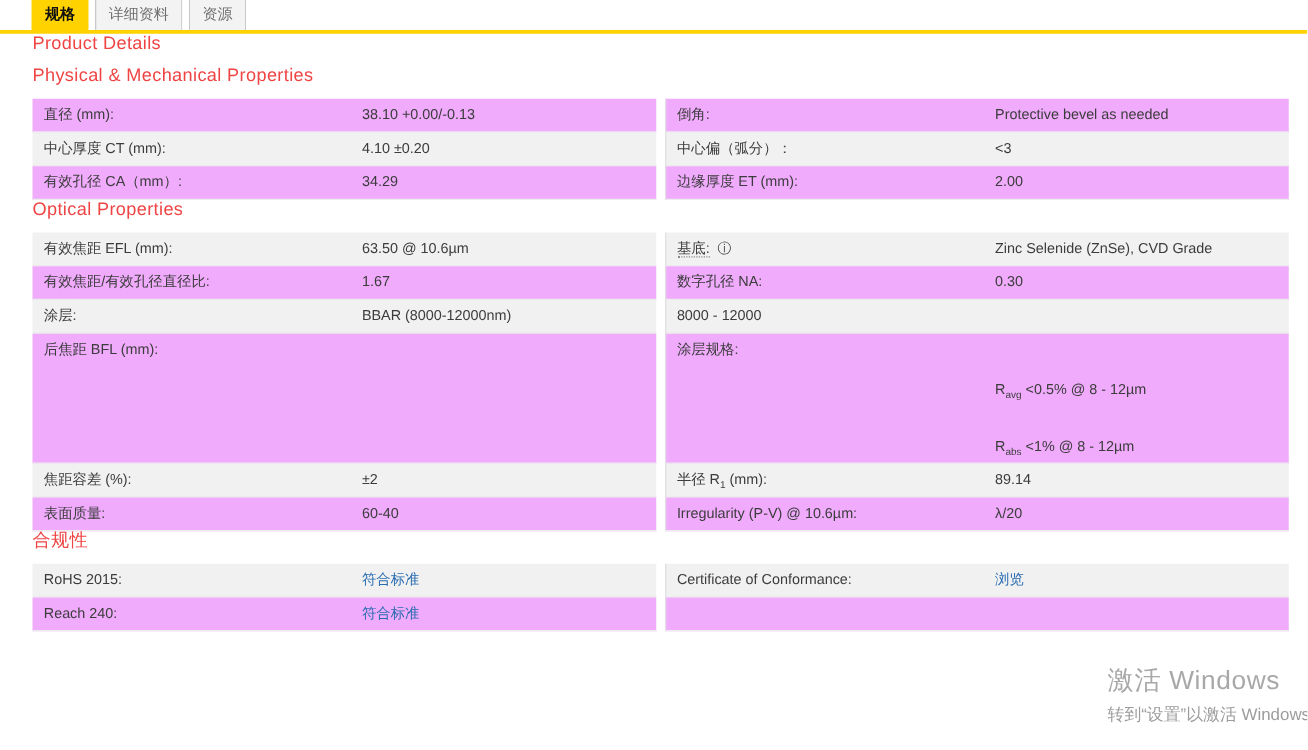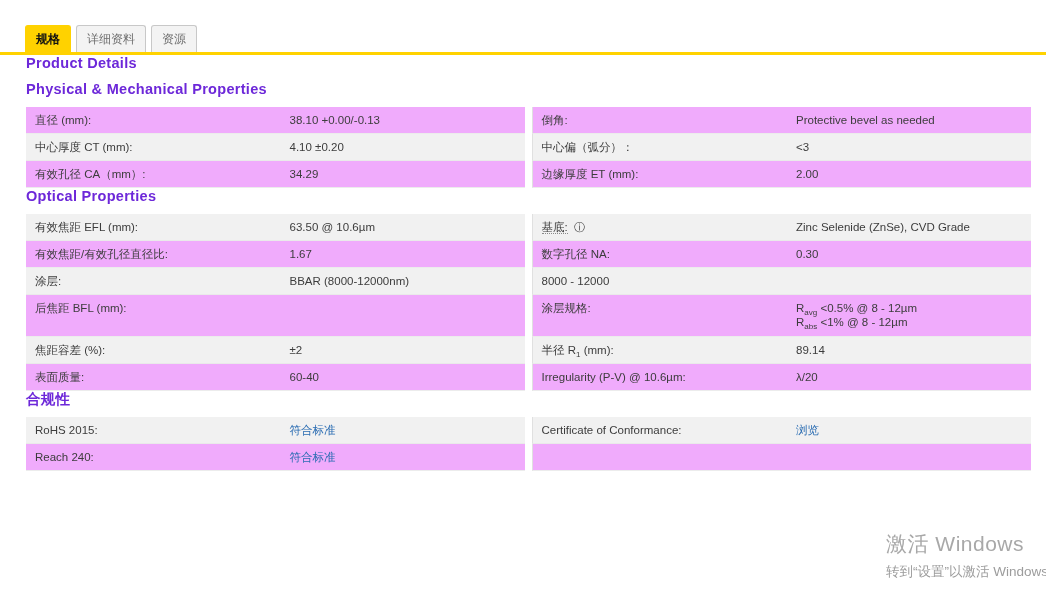--- a/index.html
+++ b/index.html
@@ -2,52 +2,52 @@
 <html><head>
 <meta charset="utf-8">
 <style>
   * { margin:0; padding:0; box-sizing:border-box; }
   html,body { background:#fff; }
   .page {
     position:relative; width:1046px; height:600px; overflow:hidden;
     background:#fff; font-family:"Liberation Sans", sans-serif; color:#3c3c3c;
   }
   
-  .tabs { display:flex; align-items:flex-end; padding:14px 0 0 25px; height:52px; }
+  .tabs { display:flex; align-items:flex-end; padding:14px 0 0 25px; height:24px; }
   .tab {
     font-size:12px; padding:6px 10px 6px 10px; margin-right:5px; cursor:pointer;
     border-radius:3px 3px 0 0; background:#f3f3f3; border:1px solid #c8c8c8; border-bottom:none;
     color:#6e6e6e; line-height:14px;
   }
   .tab.active { background:#FFD200; border-color:#FFD200; color:#111; font-weight:bold; }
   .accent-line { height:3px; background:#FFD200; width:100%; }
   
   .content { padding:0 15px 0 26px; }
   h2.section-title {
-    font-size:14.5px; font-weight:bold; color:#6d28d9; letter-spacing:.3px;
+    font-size:14.5px; font-weight:normal; color:#ef4444; letter-spacing:.3px;
     margin:0 0 9px 0; line-height:17px;
   }
   .title-product   { margin-top:35px; }
   .title-physical  { margin-top:23px; }
   .title-optical   { margin-top:23px; }
   .title-compliance{ margin-top:22px; }
   .spec-table { width:100%; }
   .row { display:flex; width:100%; }
   .cell {
     flex:1; display:flex; align-items:center; min-height:27px;
     padding:5px 0 5px 9px; font-size:11.5px; line-height:14px;
     border-bottom:1px solid #ececec; background:#f0abfc;
   }
   .cell.left  { margin-right:7px; }
   .cell.right { border-left:1px solid #e0e0e0; }
   .row.gray .cell { background:#f1f1f1; border-bottom-color:#eaeaea; }
   .row.tall .cell { align-items:flex-start; padding-top:6px; min-height:42px; }
   .lbl { width:52%; padding-right:8px; color:#3c3c3c; }
   .val { flex:1; color:#3c3c3c; }
-  .val.stack span.line { display:block; }
+  .val.stack span.line { display:block;margin-top:32px; }
   sub { font-size:8px; line-height:0; }
   .tooltip-label { border-bottom:1px dotted #8a8a8a; cursor:help; }
   .info-icon { font-size:11px; margin-left:3px; color:#3c3c3c; cursor:pointer; }
   a.link { color:#2a6cb2; text-decoration:none; cursor:pointer; }
   
   .watermark { position:absolute; left:886px; top:530px; color:#a3a3a3; pointer-events:none; }
   .watermark .wm1 { font-size:21px; letter-spacing:.5px; color:#a8a8a8; }
   .watermark .wm2 { font-size:13.5px; margin-top:5px; white-space:nowrap; color:#9c9c9c; }
 </style>
 </head>

